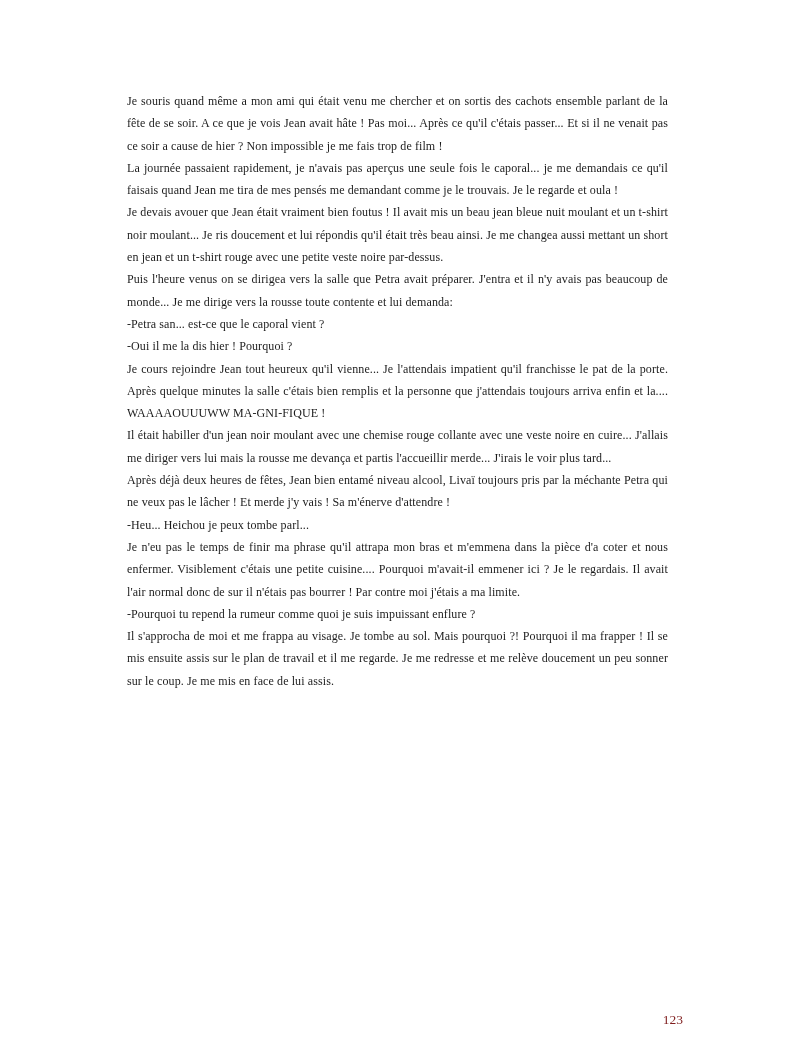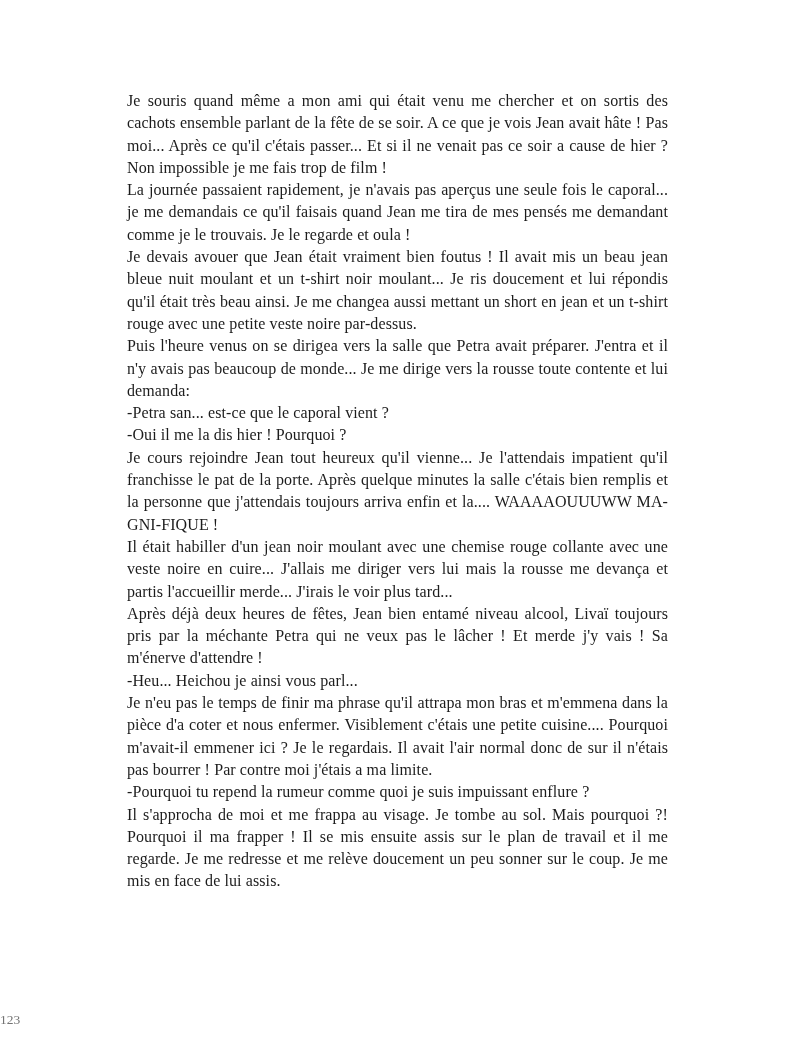--- a/index.html
+++ b/index.html
@@ -13,53 +13,53 @@
     height: 1063px;
     background: #ffffff;
     overflow: hidden;
     font-family: "Liberation Serif", "DejaVu Serif", serif;
   }
   .text-block {
     position: absolute;
     left: 127px;
     top: 90px;
     width: 541px;
-    font-size: 16px;
+    font-size: 12px;
     line-height: 22.3px;
     text-align: justify;
     color: #1c1c1c;
     letter-spacing: 0.1px;
   }
   .text-block p {
     margin: 0;
     padding: 0;
   }
   .page-number {
     position: absolute;
     top: 1012px;
     left: 0;
     width: 683px;
-    text-align: left;
+    text-align: right;
     font-size: 13.5px;
-    color: #737373;
+    color: #7f1d1d;
   }
 </style>
 </head>
 <body>
 
 <div class="page">
   <div class="text-block">
       <p>Je souris quand même a mon ami qui était venu me chercher et on sortis des cachots ensemble parlant de la fête de se soir. A ce que je vois Jean avait hâte ! Pas moi... Après ce qu'il c'étais passer... Et si il ne venait pas ce soir a cause de hier ? Non impossible je me fais trop de film !</p>
       <p>La journée passaient rapidement, je n'avais pas aperçus une seule fois le caporal... je me demandais ce qu'il faisais quand Jean me tira de mes pensés me demandant comme je le trouvais. Je le regarde et oula !</p>
       <p>Je devais avouer que Jean était vraiment bien foutus ! Il avait mis un beau jean bleue nuit moulant et un t-shirt noir moulant... Je ris doucement et lui répondis qu'il était très beau ainsi. Je me changea aussi mettant un short en jean et un t-shirt rouge avec une petite veste noire par-dessus.</p>
       <p>Puis l'heure venus on se dirigea vers la salle que Petra avait préparer. J'entra et il n'y avais pas beaucoup de monde... Je me dirige vers la rousse toute contente et lui demanda:</p>
       <p>-Petra san... est-ce que le caporal vient ?</p>
       <p>-Oui il me la dis hier ! Pourquoi ?</p>
       <p>Je cours rejoindre Jean tout heureux qu'il vienne... Je l'attendais impatient qu'il franchisse le pat de la porte. Après quelque minutes la salle c'étais bien remplis et la personne que j'attendais toujours arriva enfin et la.... WAAAAOUUUWW MA-GNI-FIQUE !</p>
       <p>Il était habiller d'un jean noir moulant avec une chemise rouge collante avec une veste noire en cuire... J'allais me diriger vers lui mais la rousse me devança et partis l'accueillir merde... J'irais le voir plus tard...</p>
       <p>Après déjà deux heures de fêtes, Jean bien entamé niveau alcool, Livaï toujours pris par la méchante Petra qui ne veux pas le lâcher ! Et merde j'y vais ! Sa m'énerve d'attendre !</p>
-      <p>-Heu... Heichou je ainsi vous parl...</p>
+      <p>-Heu... Heichou je peux tombe parl...</p>
       <p>Je n'eu pas le temps de finir ma phrase qu'il attrapa mon bras et m'emmena dans la pièce d'a coter et nous enfermer. Visiblement c'étais une petite cuisine.... Pourquoi m'avait-il emmener ici ? Je le regardais. Il avait l'air normal donc de sur il n'étais pas bourrer ! Par contre moi j'étais a ma limite.</p>
       <p>-Pourquoi tu repend la rumeur comme quoi je suis impuissant enflure ?</p>
       <p>Il s'approcha de moi et me frappa au visage. Je tombe au sol. Mais pourquoi ?! Pourquoi il ma frapper ! Il se mis ensuite assis sur le plan de travail et il me regarde. Je me redresse et me relève doucement un peu sonner sur le coup. Je me mis en face de lui assis.</p>
     </div>
   <div class="page-number">123</div>
 </div>
 
 </body></html>

